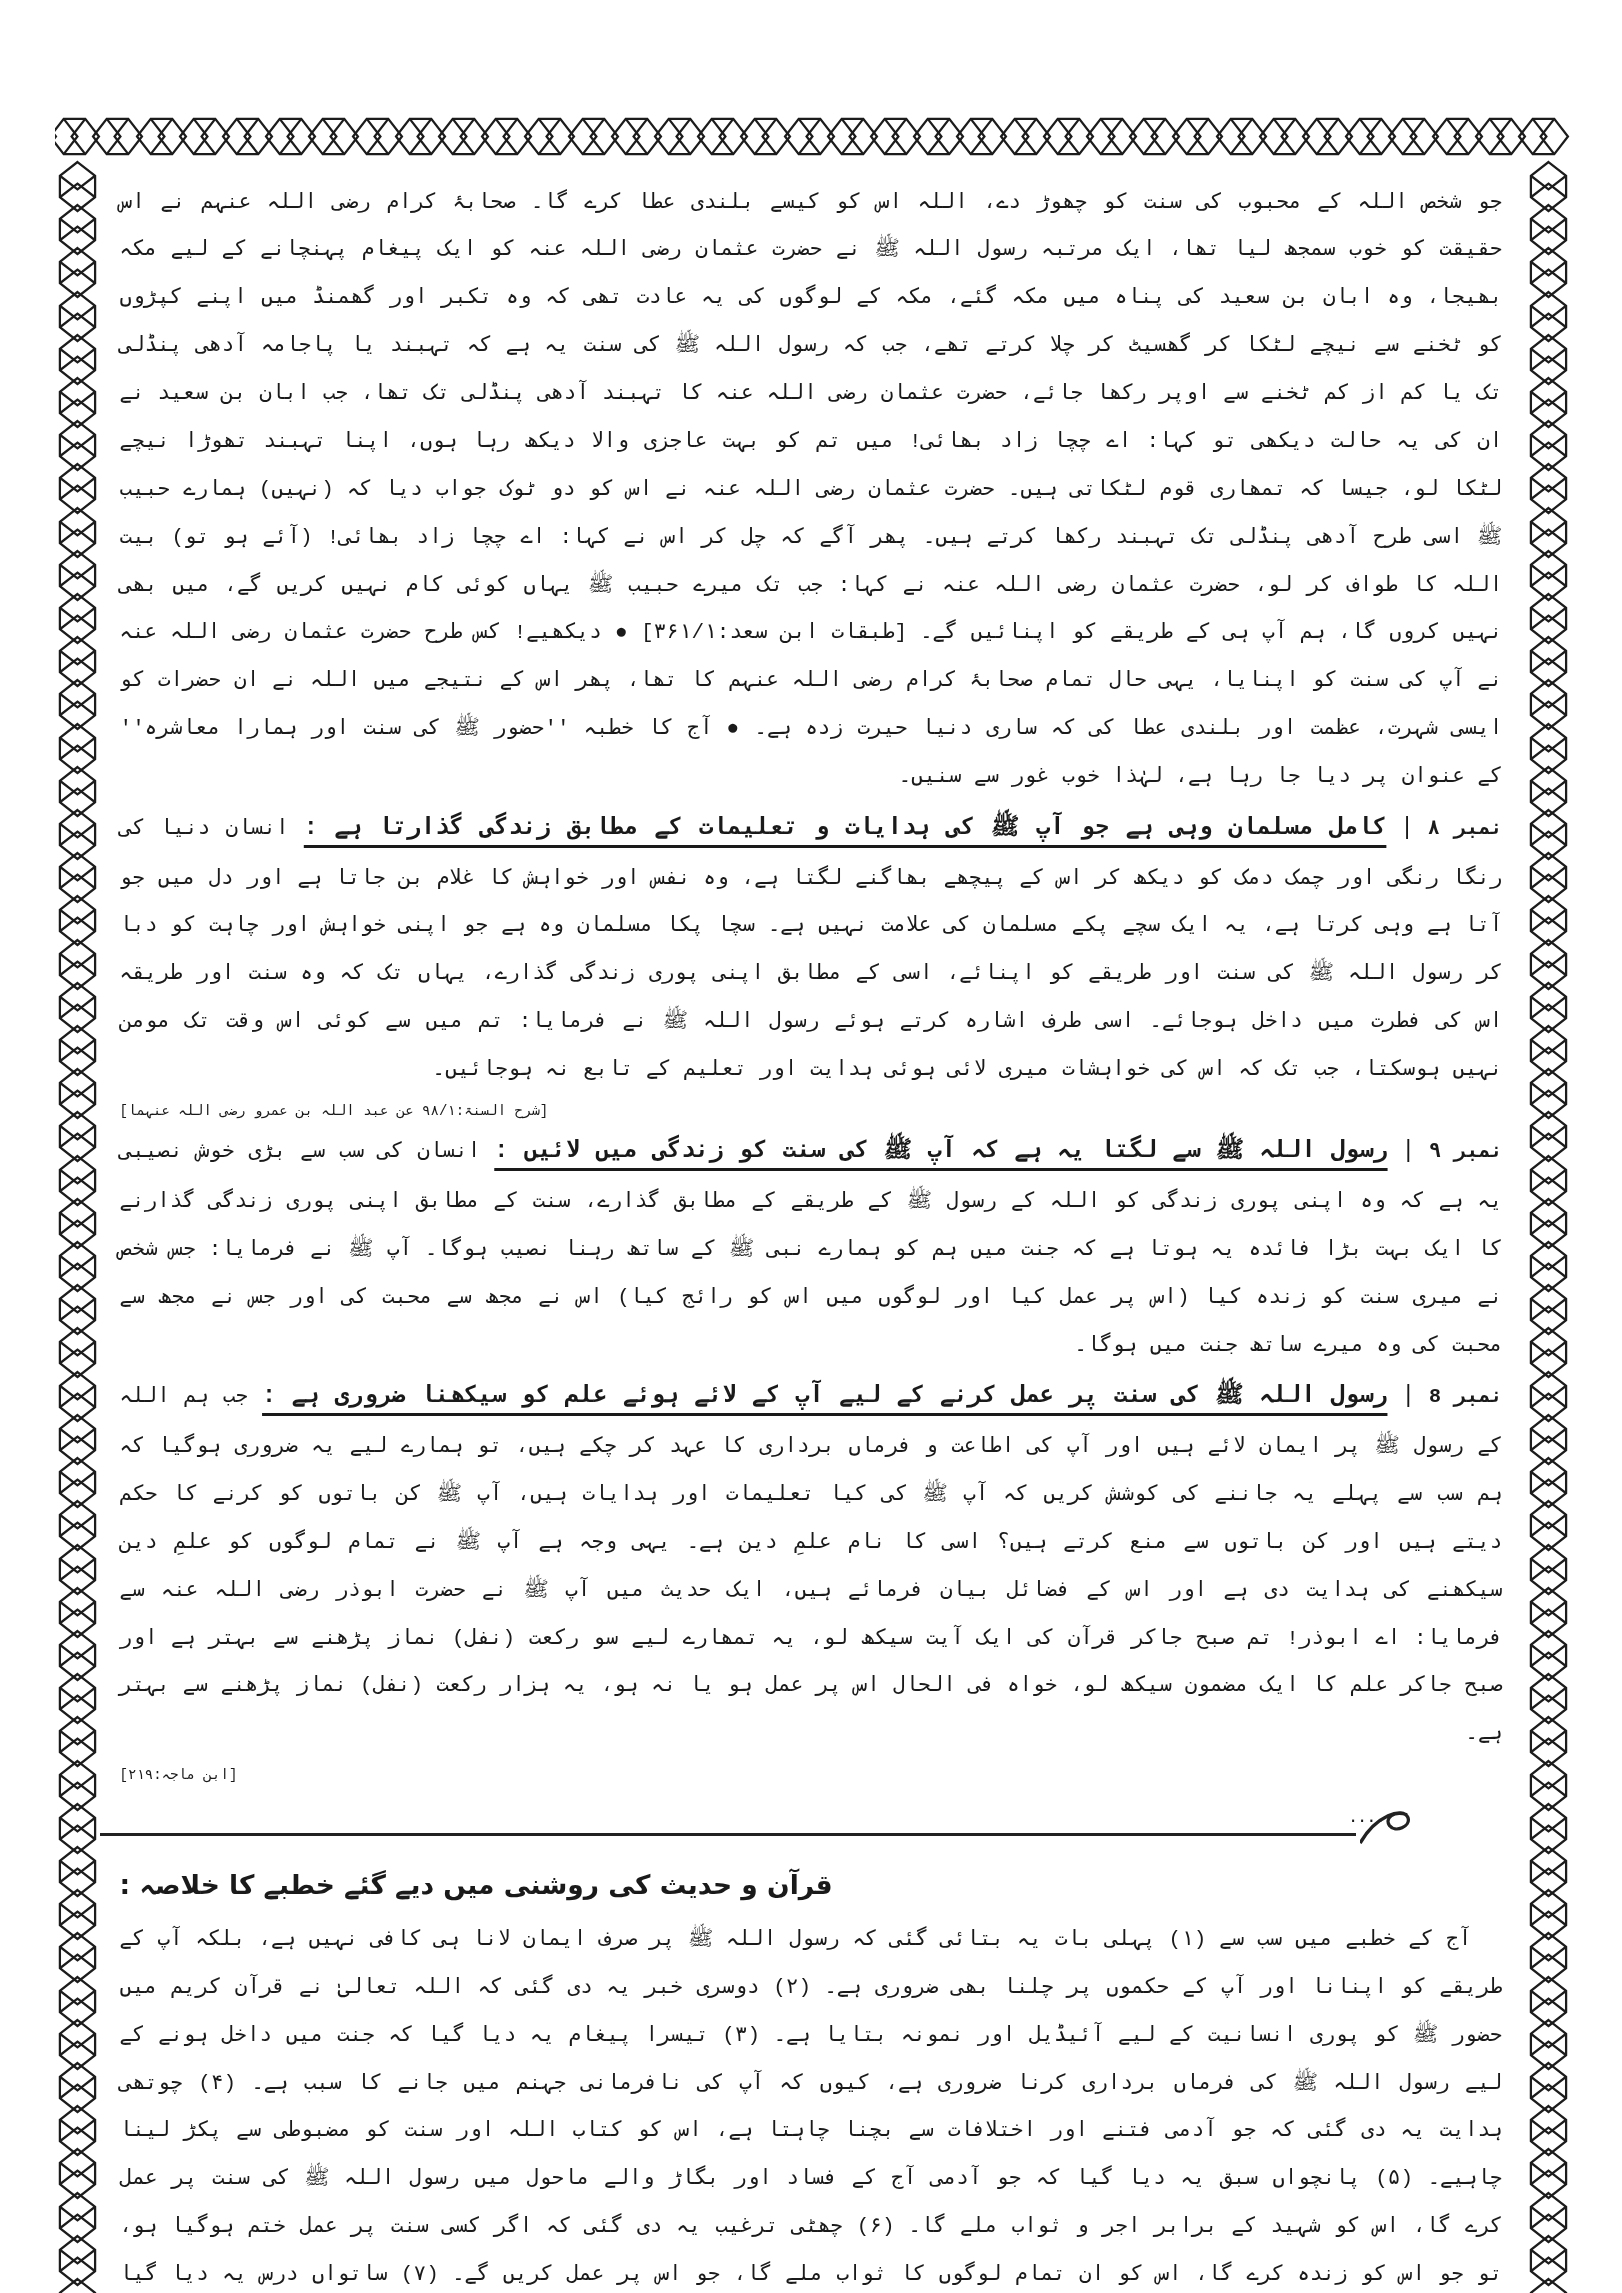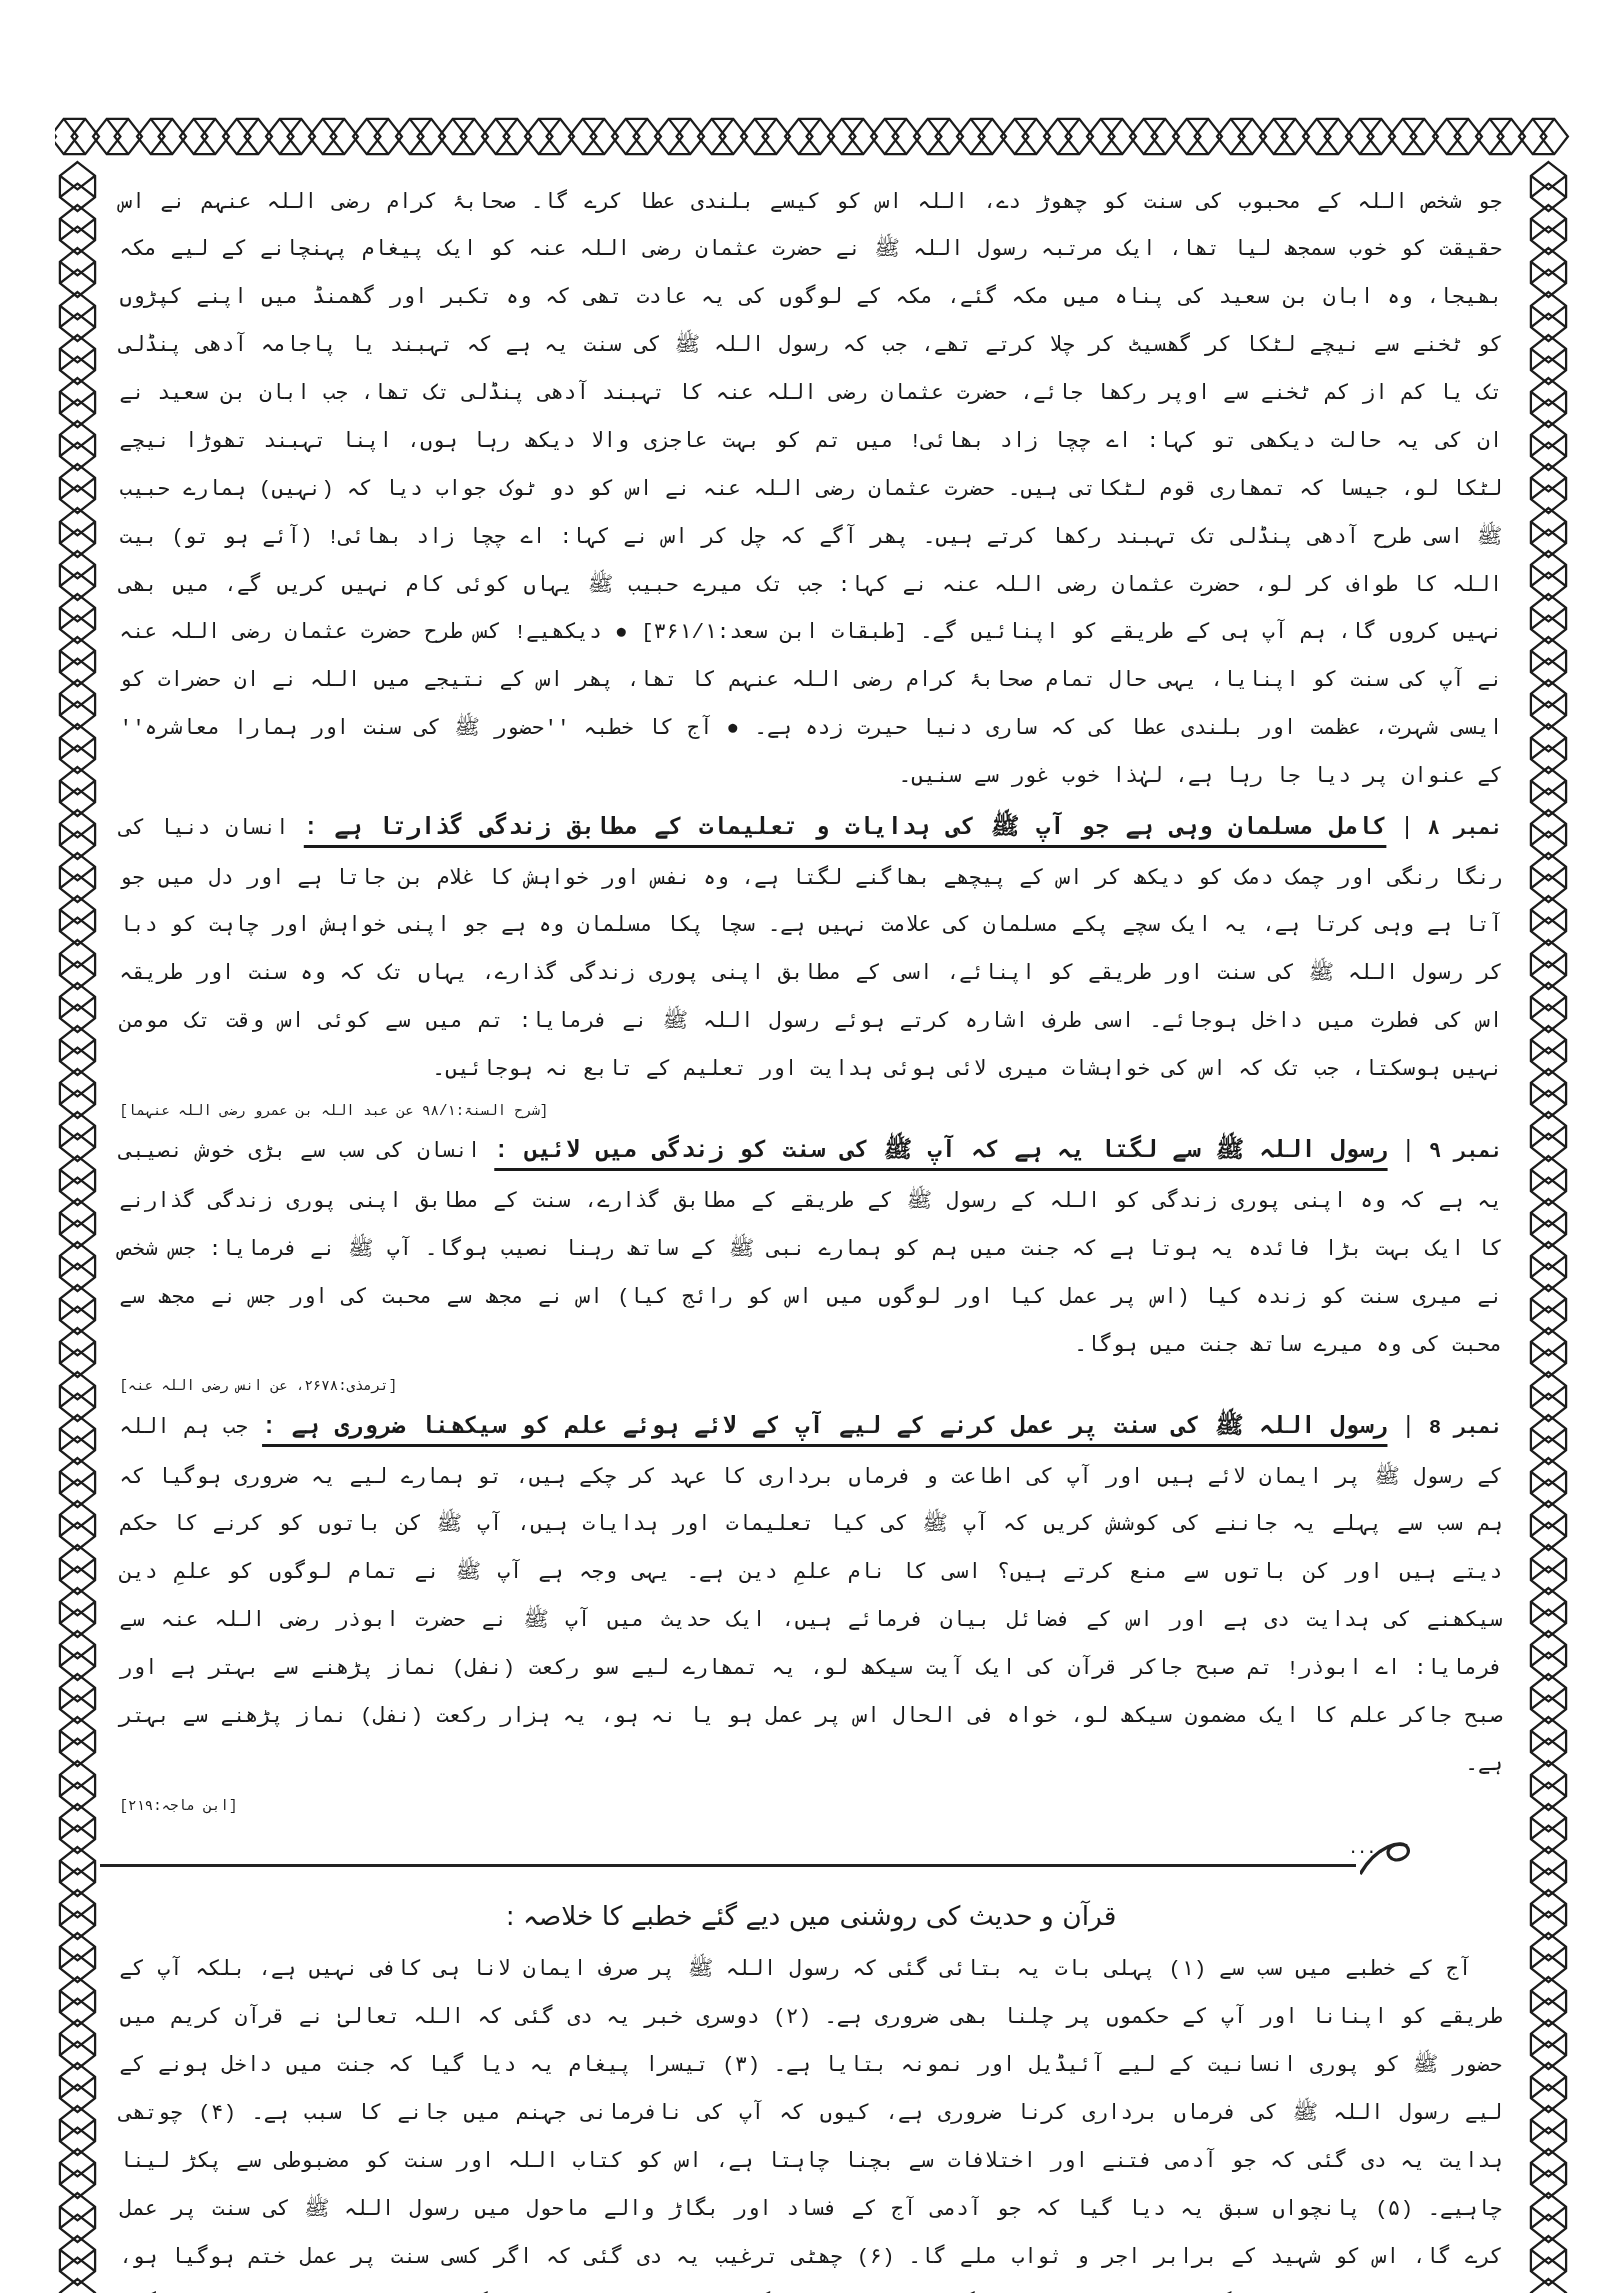--- a/index.html
+++ b/index.html
@@ -28,21 +28,21 @@
   .sep-bar{font-weight:normal;padding:0 13.7px;font-size:23.5px;}
   .sec-heading{
     font-weight:bold;font-size:23.5px;
     text-decoration:underline;text-decoration-thickness:2.9px;text-underline-offset:10.8px;margin-top:44px;
   }
   .citation{display:block;text-align:left;font-size:14px;line-height:1.9;margin-top:3.9px;}
   .divider{position:relative;height:59px;margin:7.8px 0 0 0;}
   .dline{position:absolute;left:-19.6px;right:147px;top:37px;border-top:3.9px solid #222;}
   .dots{position:absolute;right:116px;top:-2px;font-size:19.6px;letter-spacing:2.9px;}
   .curl{position:absolute;right:90px;top:7.8px;}
-  .summary-heading{font-weight:normal;font-size:26.5px;margin-top:5.9px;text-align:center;}
+  .summary-heading{font-weight:bold;font-size:26.5px;margin-top:5.9px;text-align:left;}
 </style>
 </head>
 <body>
 
 <div class="page">
   <div class="frame">
     <div class="b-top b-h">
         <svg width="55" height="45" viewBox="0 0 56 46">
           <g>
             <path d="M3,23 L17,5 H39 L53,23 L39,41 H17 Z" fill="none" stroke="#1c1c1c" stroke-width="2.3"></path>
@@ -873,21 +873,20 @@
 
       <p class="para sec">
         <span class="sec-label">نمبر ۸</span><span class="sep-bar">|</span><span class="sec-heading">کامل مسلمان وہی ہے جو آپ ﷺ کی ہدایات و تعلیمات کے مطابق زندگی گذارتا ہے :</span>
         <span>انسان دنیا کی رنگا رنگی اور چمک دمک کو دیکھ کر اس کے پیچھے بھاگنے لگتا ہے، وہ نفس اور خواہش کا غلام بن جاتا ہے اور دل میں جو آتا ہے وہی کرتا ہے، یہ ایک سچے پکے مسلمان کی علامت نہیں ہے۔ سچا پکا مسلمان وہ ہے جو اپنی خواہش اور چاہت کو دبا کر رسول اللہ ﷺ کی سنت اور طریقے کو اپنائے، اسی کے مطابق اپنی پوری زندگی گذارے، یہاں تک کہ وہ سنت اور طریقہ اس کی فطرت میں داخل ہوجائے۔ اسی طرف اشارہ کرتے ہوئے رسول اللہ ﷺ نے فرمایا: تم میں سے کوئی اس وقت تک مومن نہیں ہوسکتا، جب تک کہ اس کی خواہشات میری لائی ہوئی ہدایت اور تعلیم کے تابع نہ ہوجائیں۔</span>
         <span class="citation">[شرح السنۃ:۹۸/۱ عن عبد اللہ بن عمرو رضی اللہ عنہما]</span>
       </p>
 
       <p class="para sec">
         <span class="sec-label">نمبر ۹</span><span class="sep-bar">|</span><span class="sec-heading">رسول اللہ ﷺ سے لگتا یہ ہے کہ آپ ﷺ کی سنت کو زندگی میں لائیں :</span>
         <span>انسان کی سب سے بڑی خوش نصیبی یہ ہے کہ وہ اپنی پوری زندگی کو اللہ کے رسول ﷺ کے طریقے کے مطابق گذارے، سنت کے مطابق اپنی پوری زندگی گذارنے کا ایک بہت بڑا فائدہ یہ ہوتا ہے کہ جنت میں ہم کو ہمارے نبی ﷺ کے ساتھ رہنا نصیب ہوگا۔ آپ ﷺ نے فرمایا: جس شخص نے میری سنت کو زندہ کیا (اس پر عمل کیا اور لوگوں میں اس کو رائج کیا) اس نے مجھ سے محبت کی اور جس نے مجھ سے محبت کی وہ میرے ساتھ جنت میں ہوگا۔</span>
-        <span class="citation">[ترمذی:۲۶۷۸، عن انس رضی اللہ عنہ]</span>
       </p>
 
       <p class="para sec">
         <span class="sec-label">نمبر 8</span><span class="sep-bar">|</span><span class="sec-heading">رسول اللہ ﷺ کی سنت پر عمل کرنے کے لیے آپ کے لائے ہوئے علم کو سیکھنا ضروری ہے :</span>
         <span>جب ہم اللہ کے رسول ﷺ پر ایمان لائے ہیں اور آپ کی اطاعت و فرماں برداری کا عہد کر چکے ہیں، تو ہمارے لیے یہ ضروری ہوگیا کہ ہم سب سے پہلے یہ جاننے کی کوشش کریں کہ آپ ﷺ کی کیا تعلیمات اور ہدایات ہیں، آپ ﷺ کن باتوں کو کرنے کا حکم دیتے ہیں اور کن باتوں سے منع کرتے ہیں؟ اسی کا نام علمِ دین ہے۔ یہی وجہ ہے آپ ﷺ نے تمام لوگوں کو علمِ دین سیکھنے کی ہدایت دی ہے اور اس کے فضائل بیان فرمائے ہیں، ایک حدیث میں آپ ﷺ نے حضرت ابوذر رضی اللہ عنہ سے فرمایا: اے ابوذر! تم صبح جاکر قرآن کی ایک آیت سیکھ لو، یہ تمھارے لیے سو رکعت (نفل) نماز پڑھنے سے بہتر ہے اور صبح جاکر علم کا ایک مضمون سیکھ لو، خواہ فی الحال اس پر عمل ہو یا نہ ہو، یہ ہزار رکعت (نفل) نماز پڑھنے سے بہتر ہے۔</span>
         <span class="citation">[ابن ماجہ:۲۱۹]</span>
       </p>
 
       <div class="divider">
         <span class="dots">....</span>

